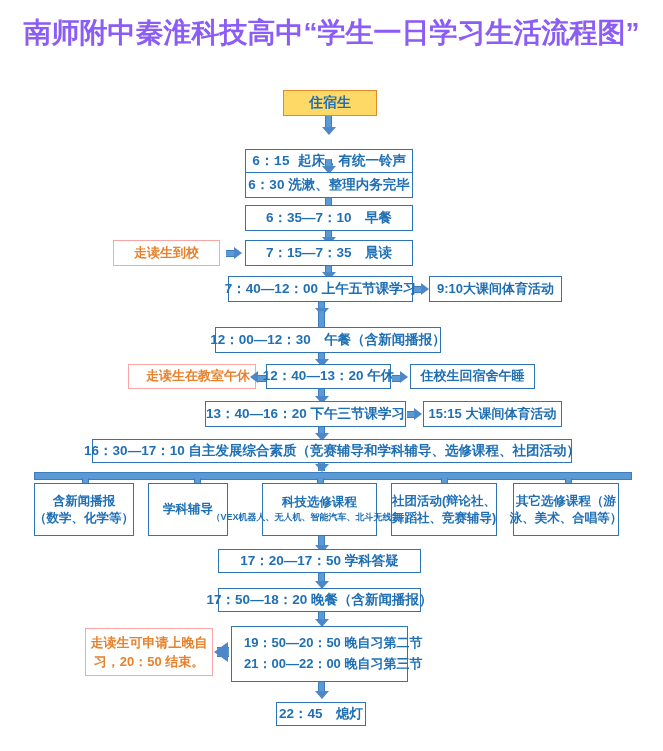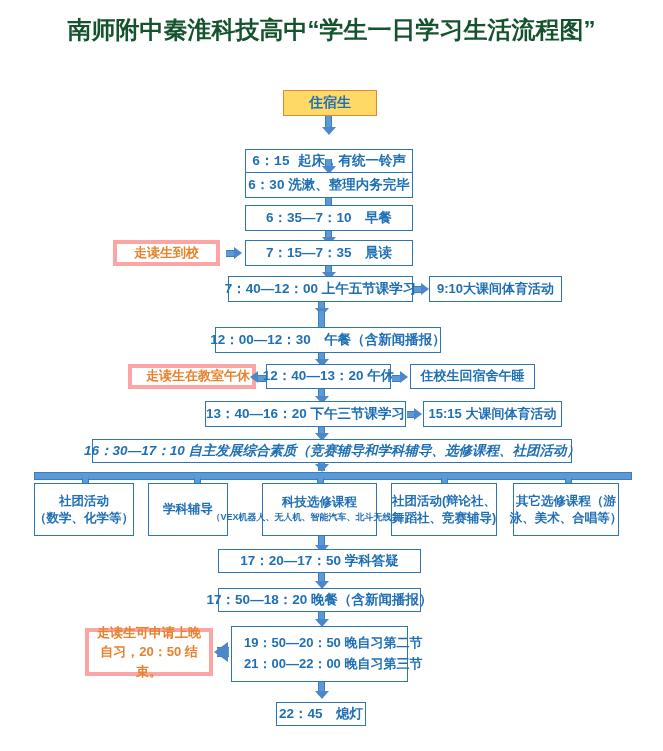--- a/index.html
+++ b/index.html
@@ -20,23 +20,23 @@
     height: 751px;
   }
 
   
   .title {
     position: absolute;
     left: 0;
     top: 14px;
     width: 663px;
     text-align: center;
-    font-size: 24px;
+    font-size: 28px;
     font-weight: bold;
-    color: #14532d;
+    color: #8b5cf6;
     letter-spacing: 0px;
     white-space: nowrap;
   }
 
   
   .box {
     position: absolute;
     box-sizing: border-box;
     display: flex;
     align-items: center;
@@ -59,21 +59,21 @@
   .box.start {
     background: #FFD966;
     border: 1px solid #E08A2E;
     color: #1F6FB5;
     font-size: 14px;
   }
 
   
   .box.orange {
     color: #E8812B;
-    border: 4px solid #fca5a5;
+    border: 1px solid #fca5a5;
     background: #ffffff;
   }
 
   
   .box.leaf {
     flex-direction: column;
     font-size: 12.5px;
     padding: 2px 3px;
     line-height: 1.35;
   }
@@ -213,33 +213,33 @@
   <div class="arrow-down" style="left:314.5px; top:396px;"></div>
 
   <div class="box main" style="left:205px; top:401px; width:201px; height:26px;">13：40—16：20 下午三节课学习</div>
   <div class="hstem" style="left:407px; top:410.5px; width:8px;"></div>
   <div class="arrow-right" style="left:414px; top:408px;"></div>
   <div class="box" style="left:423px; top:401px; width:139px; height:26px;">15:15 大课间体育活动</div>
 
   <div class="vstem" style="left:318px; top:427px; height:9px;"></div>
   <div class="arrow-down" style="left:314.5px; top:433px;"></div>
 
-  <div class="box main" style="left:92px; top:439px; width:480px; height:24px;font-style:italic;">16：30—17：10 自主发展综合素质（竞赛辅导和学科辅导、选修课程、社团活动）</div>
+  <div class="box main" style="left:92px; top:439px; width:480px; height:24px;">16：30—17：10 自主发展综合素质（竞赛辅导和学科辅导、选修课程、社团活动）</div>
 
   <div class="vstem" style="left:318px; top:463px; height:8px;"></div>
   <div class="arrow-down" style="left:314.5px; top:464px;"></div>
   <div class="busbar" style="left:34px; top:472px; width:598px;"></div>
   <div class="busdrop" style="left:82px; top:478px; height:8px;"></div>
   <div class="busdrop" style="left:194px; top:478px; height:8px;"></div>
   <div class="busdrop" style="left:317px; top:478px; height:8px;"></div>
   <div class="busdrop" style="left:441px; top:478px; height:8px;"></div>
   <div class="busdrop" style="left:565px; top:478px; height:8px;"></div>
 
   <div class="box leaf" style="left:34px; top:483px; width:100px; height:53px;">
-    <span>社团活动</span>
+    <span>含新闻播报</span>
     <span>（数学、化学等）</span>
   </div>
 
   <div class="box leaf" style="left:148px; top:483px; width:80px; height:53px;">
     <span>学科辅导</span>
     <span></span>
   </div>
 
   <div class="box leaf" style="left:262px; top:483px; width:115px; height:53px;">
     <span>科技选修课程</span>

